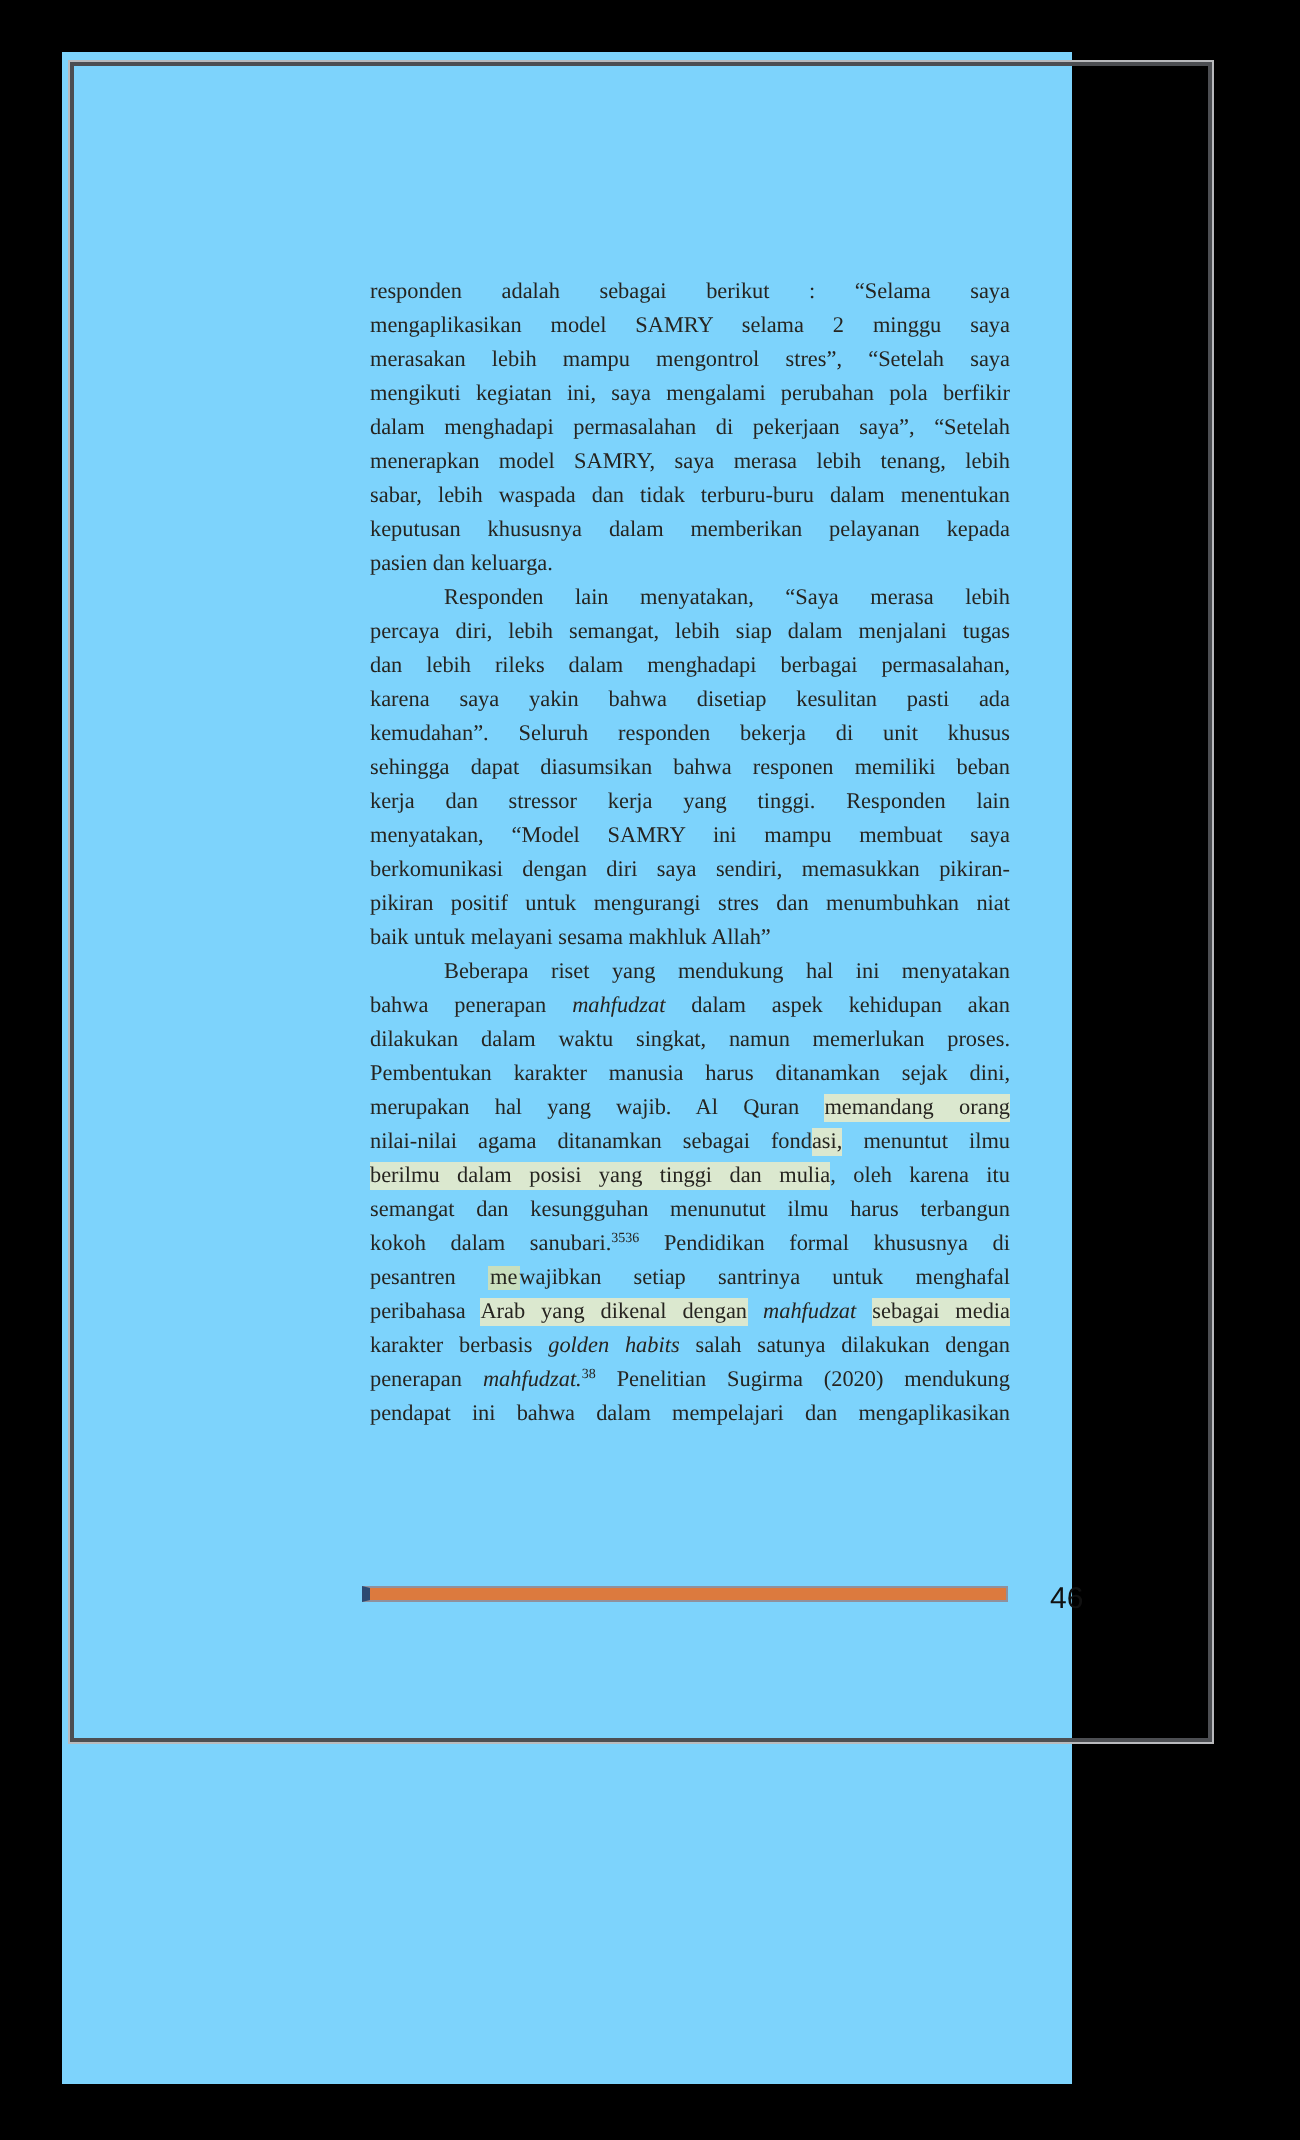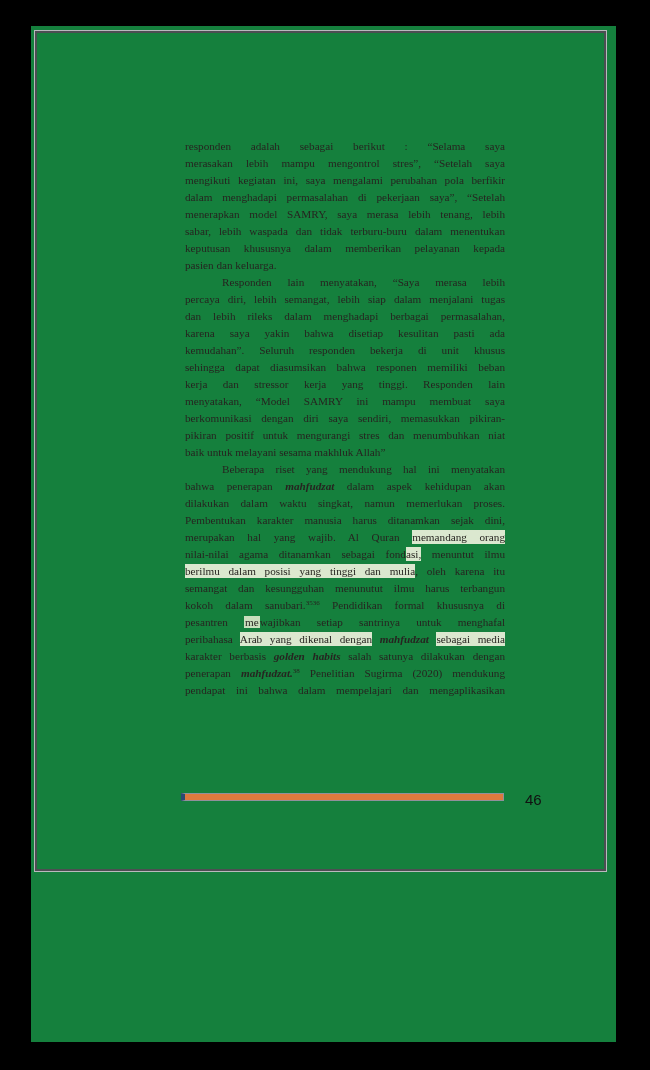--- a/index.html
+++ b/index.html
@@ -5,22 +5,22 @@
   html,body{margin:0;padding:0;}
   body{
     width:650px;height:1070px;
     background:#000;
     position:relative;
     font-family:"Liberation Serif","DejaVu Serif",serif;
     overflow:hidden;
   }
   .paper{
     position:absolute;left:31px;top:26px;
-    width:585px;height:1016px;
-    background:#15803d;
+    width:505px;height:1016px;
+    background:#7dd3fc;
   }
   .frame{
     position:absolute;left:4px;top:5px;
     width:571px;height:840px;
     border:2px solid #4c4e52;
     outline:1px solid #b9babd;
     box-sizing:border-box;
   }
   .text-block{
     position:absolute;left:154px;top:112px;
@@ -29,21 +29,21 @@
     font-size:11.2px;
   }
   .line{
     height:17px;line-height:17px;
     text-align:justify;
     text-align-last:justify;
     white-space:normal;
   }
   .line.end{text-align-last:left;}
   .line.indent{text-indent:37px;}
-  .it{font-style:italic;font-weight:bold;}
+  .it{font-style:italic;}
   .sup{font-size:7px;vertical-align:4px;line-height:0;}
   .hl{background:#dbe8cf;padding:1px 0;}
   .hlbox{background:#c9dfbd;padding:0 1px;}
   .footer-bar{
     position:absolute;left:150px;top:767px;
     width:323px;height:8px;
     box-sizing:border-box;
     background:#dc7a3e;
     border:1px solid #90909c;
     border-left:4px solid #2c4a72;
@@ -54,20 +54,21 @@
     font-size:15px;color:#111;
   }
 </style>
 </head>
 <body>
 
 <div class="paper">
   <div class="frame"></div>
   <div class="text-block">
       <div class="line"><span>responden adalah sebagai berikut : “Selama saya</span></div>
+      <div class="line"><span>mengaplikasikan model SAMRY selama 2 minggu saya</span></div>
       <div class="line"><span>merasakan lebih mampu mengontrol stres”, “Setelah saya</span></div>
       <div class="line"><span>mengikuti kegiatan ini, saya mengalami perubahan pola berfikir</span></div>
       <div class="line"><span>dalam menghadapi permasalahan di pekerjaan saya”, “Setelah</span></div>
       <div class="line"><span>menerapkan model SAMRY, saya merasa lebih tenang, lebih</span></div>
       <div class="line"><span>sabar, lebih waspada dan tidak terburu-buru dalam menentukan</span></div>
       <div class="line"><span>keputusan khususnya dalam memberikan pelayanan kepada</span></div>
       <div class="line end"><span>pasien dan keluarga.</span></div>
       <div class="line indent"><span>Responden lain menyatakan, “Saya merasa lebih</span></div>
       <div class="line"><span>percaya diri, lebih semangat, lebih siap dalam menjalani tugas</span></div>
       <div class="line"><span>dan lebih rileks dalam menghadapi berbagai permasalahan,</span></div>

